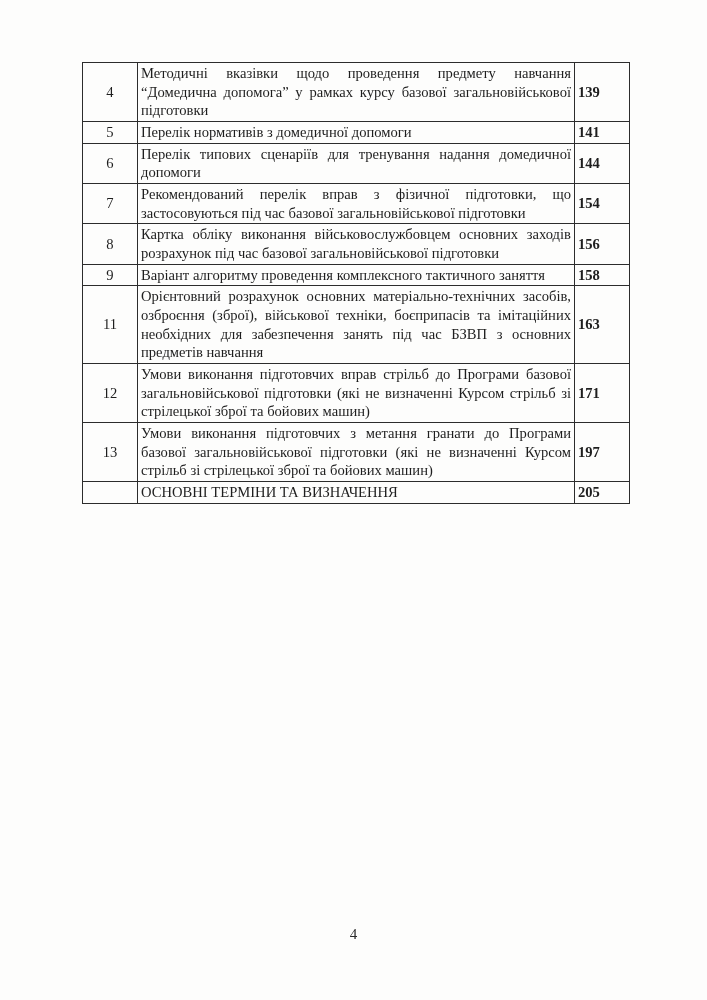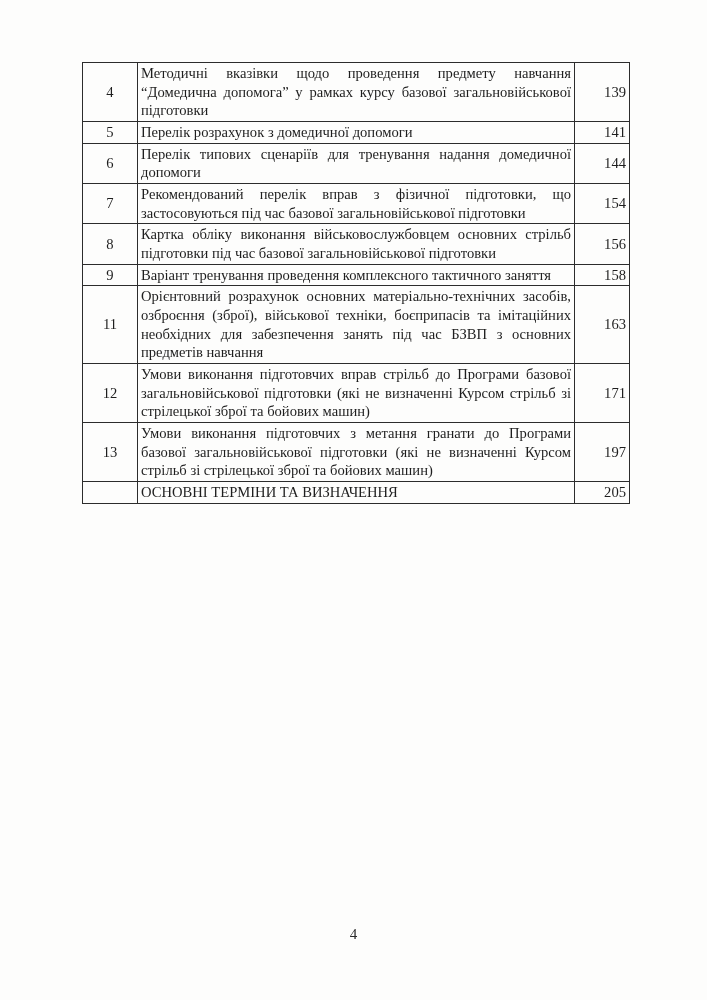--- a/index.html
+++ b/index.html
@@ -39,21 +39,22 @@
     text-align: center;
   }
   td.col-title {
     width: 430px;
     text-align: justify;
     text-justify: inter-word;
     padding: 1px 6px 1px 7px;
   }
   td.col-page {
     width: 48px;
-    text-align: right;
+    text-align: left;
+    font-weight: bold;
   }
   .footer-page-number {
     position: absolute;
     left: 0;
     top: 926px;
     width: 100%;
     text-align: center;
     font-size: 15px;
     color: #2a2a2a;
   }
@@ -65,41 +66,41 @@
 
   <table class="toc">
     <tbody>
       <tr>
         <td class="col-num">4</td>
         <td class="col-title">Методичні вказівки щодо проведення предмету навчання “Домедична допомога” у рамках курсу базової загальновійськової підготовки</td>
         <td class="col-page">139</td>
       </tr>
       <tr>
         <td class="col-num">5</td>
-        <td class="col-title">Перелік розрахунок з домедичної допомоги</td>
+        <td class="col-title">Перелік нормативів з домедичної допомоги</td>
         <td class="col-page">141</td>
       </tr>
       <tr>
         <td class="col-num">6</td>
         <td class="col-title">Перелік типових сценаріїв для тренування надання домедичної допомоги</td>
         <td class="col-page">144</td>
       </tr>
       <tr>
         <td class="col-num">7</td>
         <td class="col-title">Рекомендований перелік вправ з фізичної підготовки, що застосовуються під час базової загальновійськової підготовки</td>
         <td class="col-page">154</td>
       </tr>
       <tr>
         <td class="col-num">8</td>
-        <td class="col-title">Картка обліку виконання військовослужбовцем основних стрільб підготовки під час базової загальновійськової підготовки</td>
+        <td class="col-title">Картка обліку виконання військовослужбовцем основних заходів розрахунок під час базової загальновійськової підготовки</td>
         <td class="col-page">156</td>
       </tr>
       <tr>
         <td class="col-num">9</td>
-        <td class="col-title">Варіант тренування проведення комплексного тактичного заняття</td>
+        <td class="col-title">Варіант алгоритму проведення комплексного тактичного заняття</td>
         <td class="col-page">158</td>
       </tr>
       <tr>
         <td class="col-num">11</td>
         <td class="col-title">Орієнтовний розрахунок основних матеріально-технічних засобів, озброєння (зброї), військової техніки, боєприпасів та імітаційних необхідних для забезпечення занять під час БЗВП з основних предметів навчання</td>
         <td class="col-page">163</td>
       </tr>
       <tr>
         <td class="col-num">12</td>
         <td class="col-title">Умови виконання підготовчих вправ стрільб до Програми базової загальновійськової підготовки (які не визначенні Курсом стрільб зі стрілецької зброї та бойових машин)</td>

